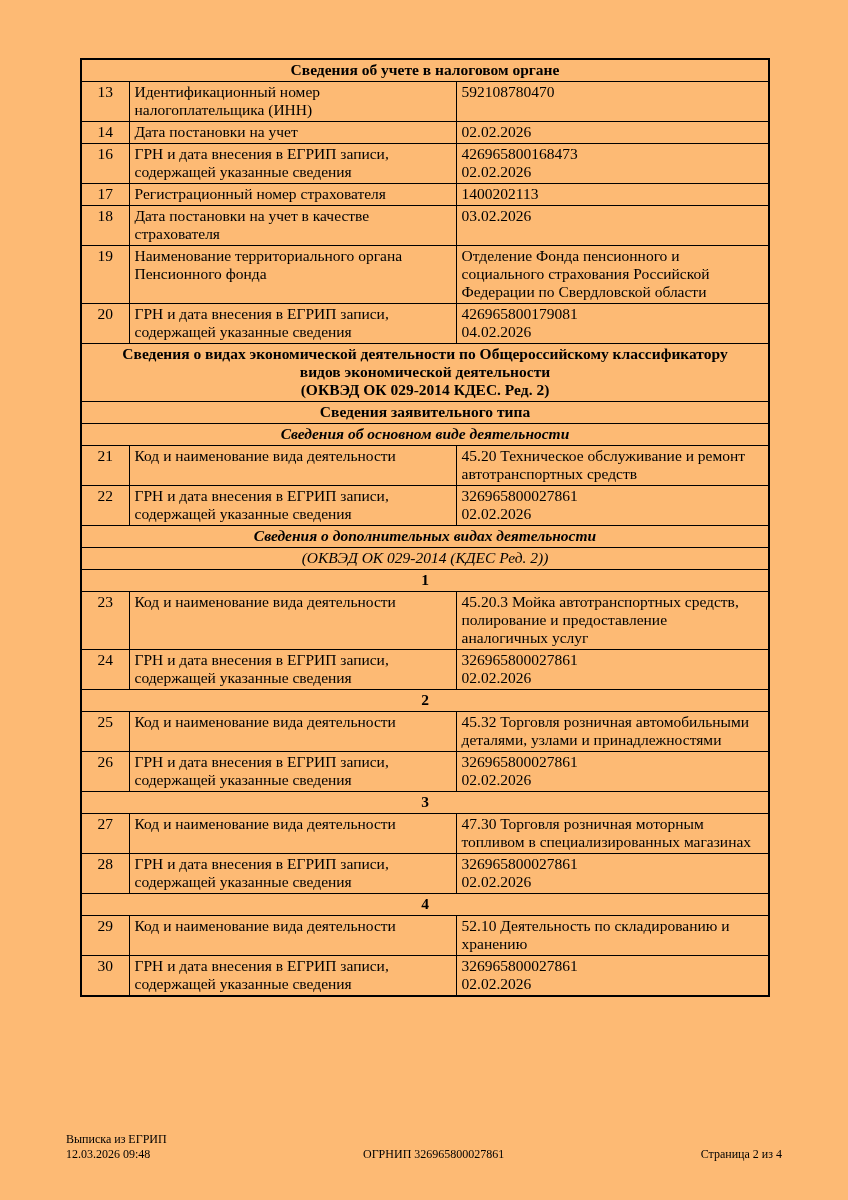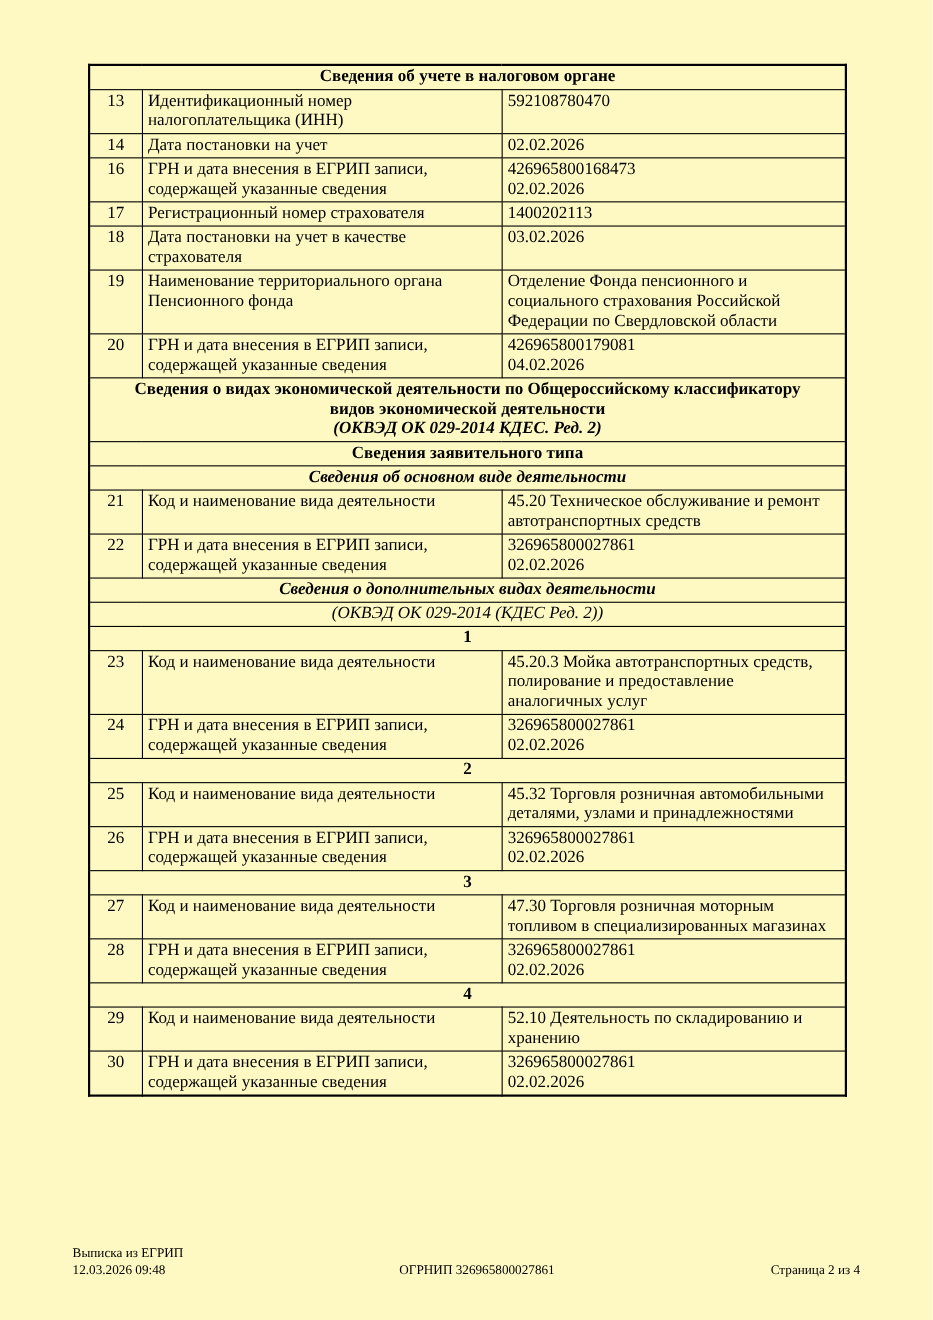--- a/index.html
+++ b/index.html
@@ -1,20 +1,20 @@
 <!DOCTYPE html>
 <html><head>
 <meta charset="utf-8">
 <style>
   html, body { margin: 0; padding: 0; background: #ffffff; }
   .page {
     position: relative;
     width: 848px;
     height: 1200px;
-    background: #fef9c3;
+    background: #fdba74;
     overflow: hidden;
     font-family: "Liberation Serif", "DejaVu Serif", serif;
     color: #000000;
   }
   table.doc {
     position: absolute;
     left: 80px;
     top: 58px;
     width: 688px;
     border-collapse: collapse;
@@ -37,21 +37,21 @@
   }
   table.doc td.section {
     text-align: center;
     font-weight: bold;
     padding-left: 3px;
     padding-right: 3px;
   }
   table.doc td.section.bold-italic { font-style: italic; }
   table.doc td.section.italic { font-style: italic; font-weight: normal; }
   table.doc td.section div.bold { font-weight: bold; font-style: normal; text-align: center; }
-  table.doc td.section div.bold-italic { font-weight: bold; font-style: italic; }
+  table.doc td.section div.bold-italic { font-weight: bold; }
   .footer {
     position: absolute;
     left: 66px;
     top: 1132px;
     width: 716px;
     display: flex;
     justify-content: space-between;
     align-items: flex-end;
     font-size: 12px;
     line-height: 15px;

